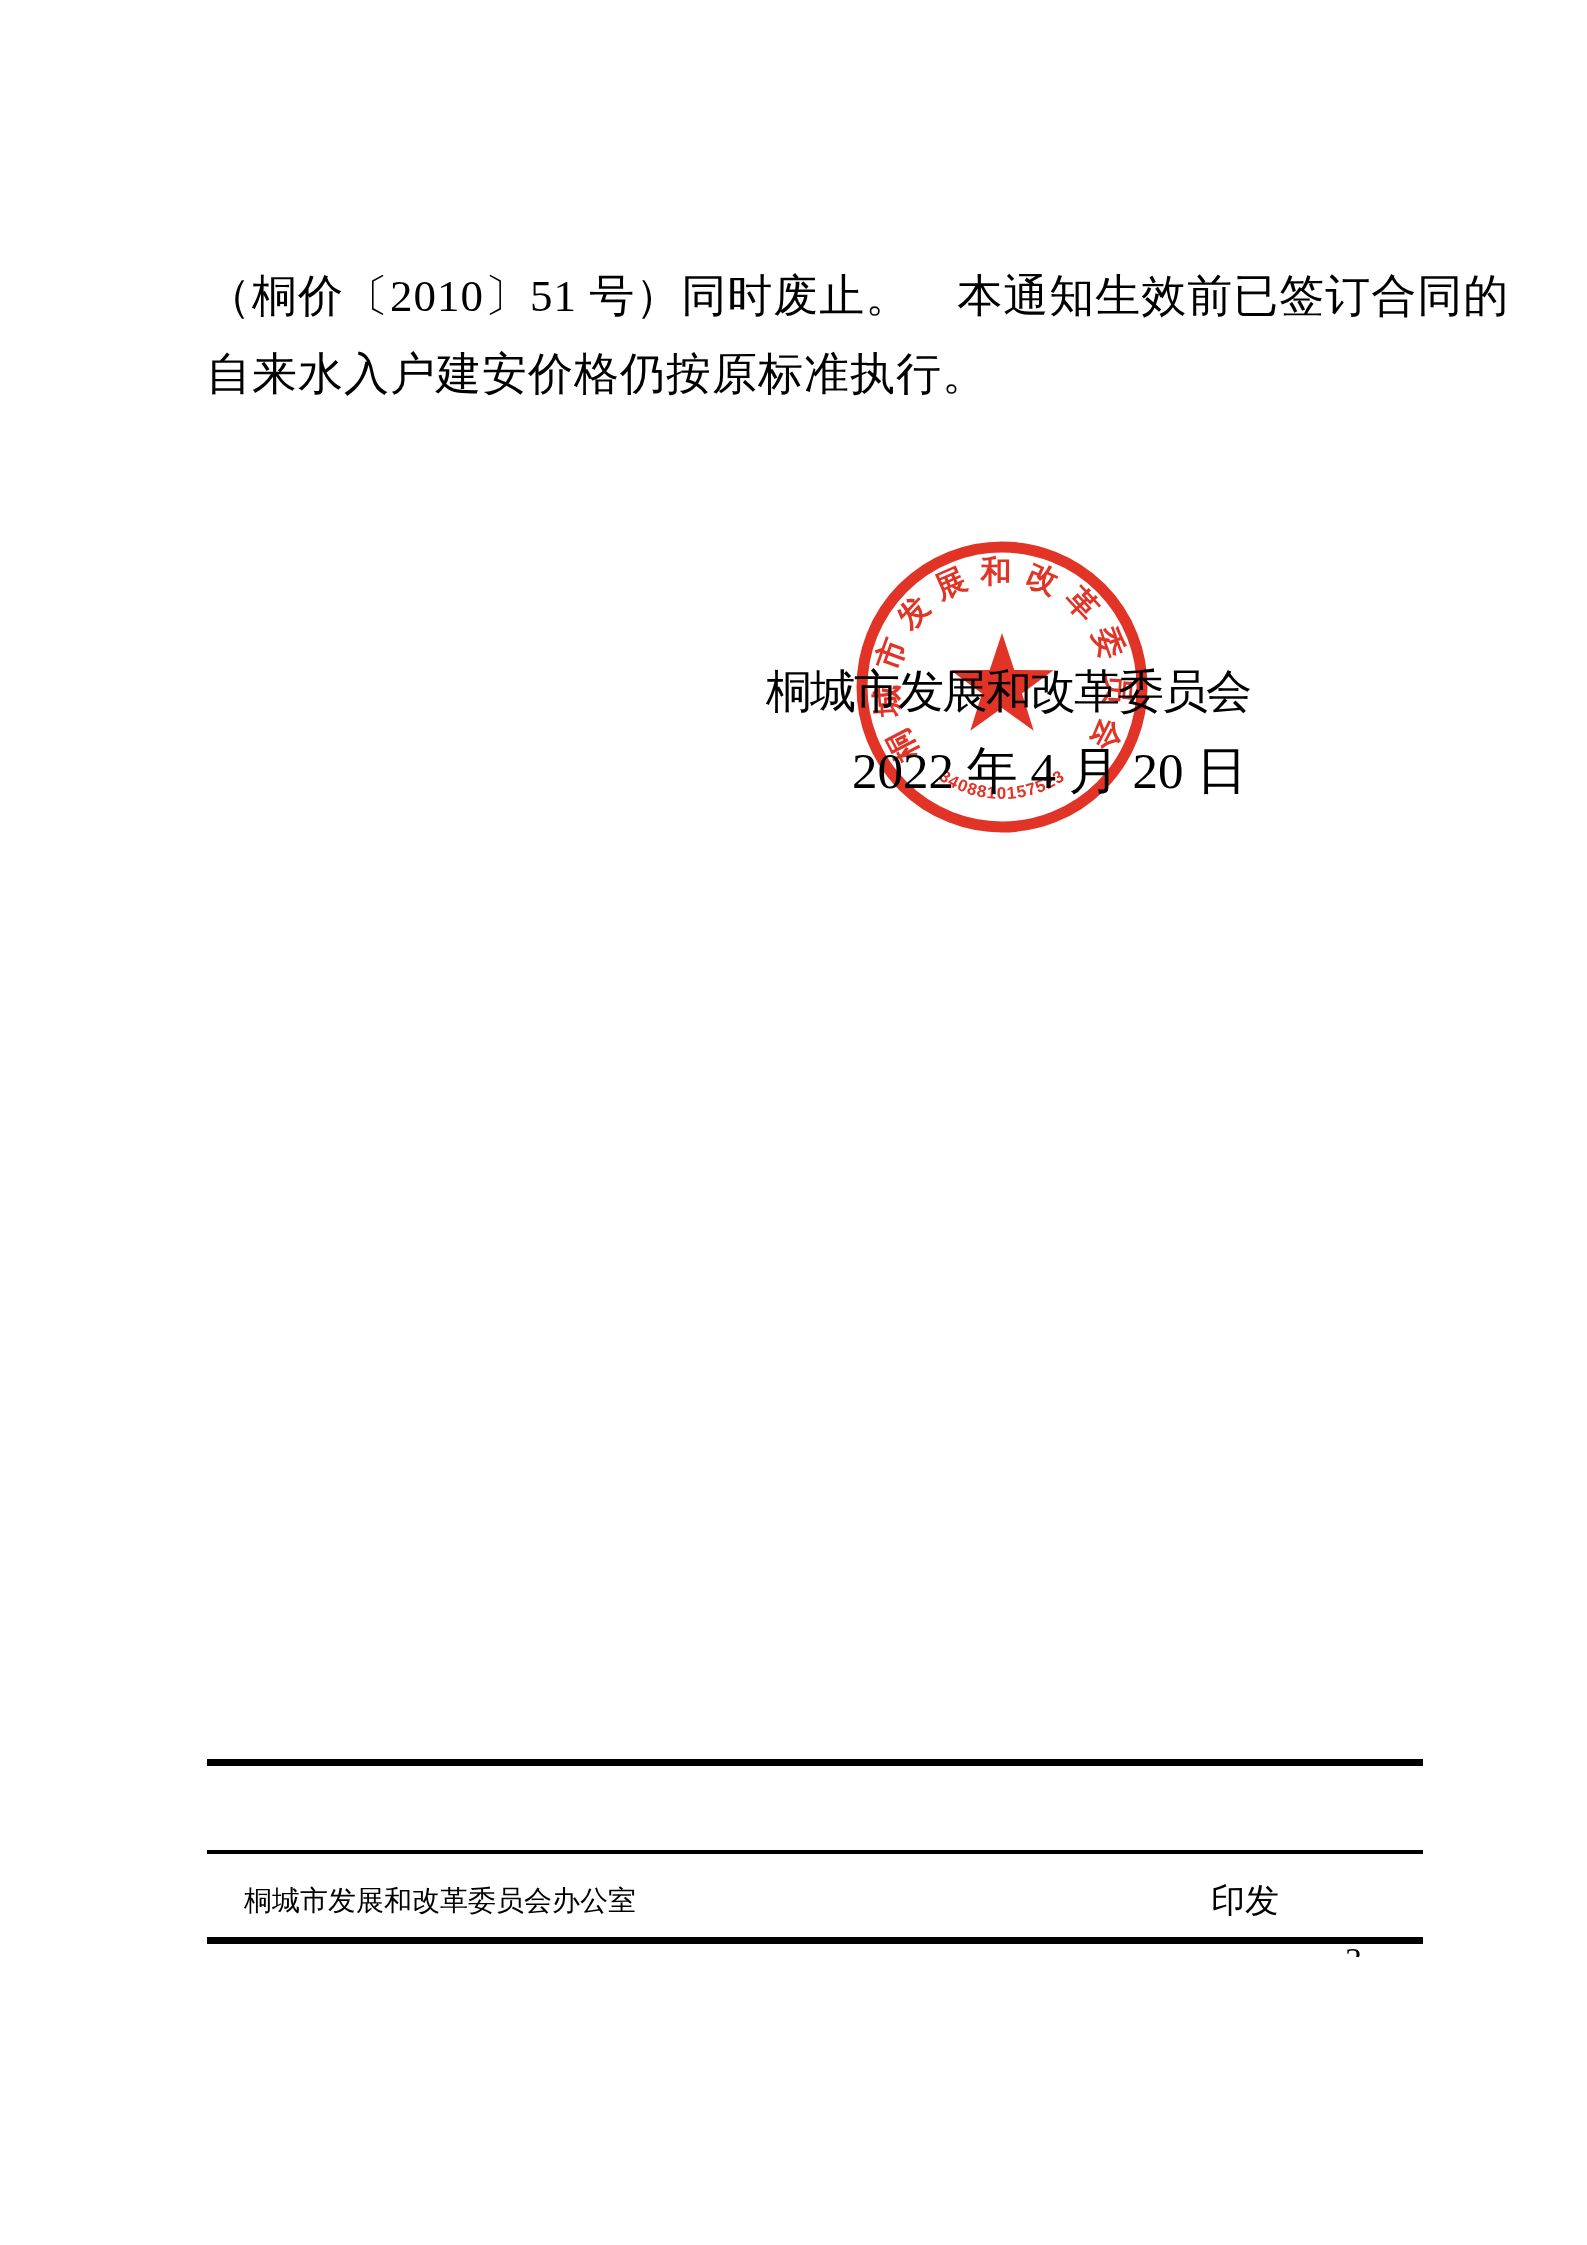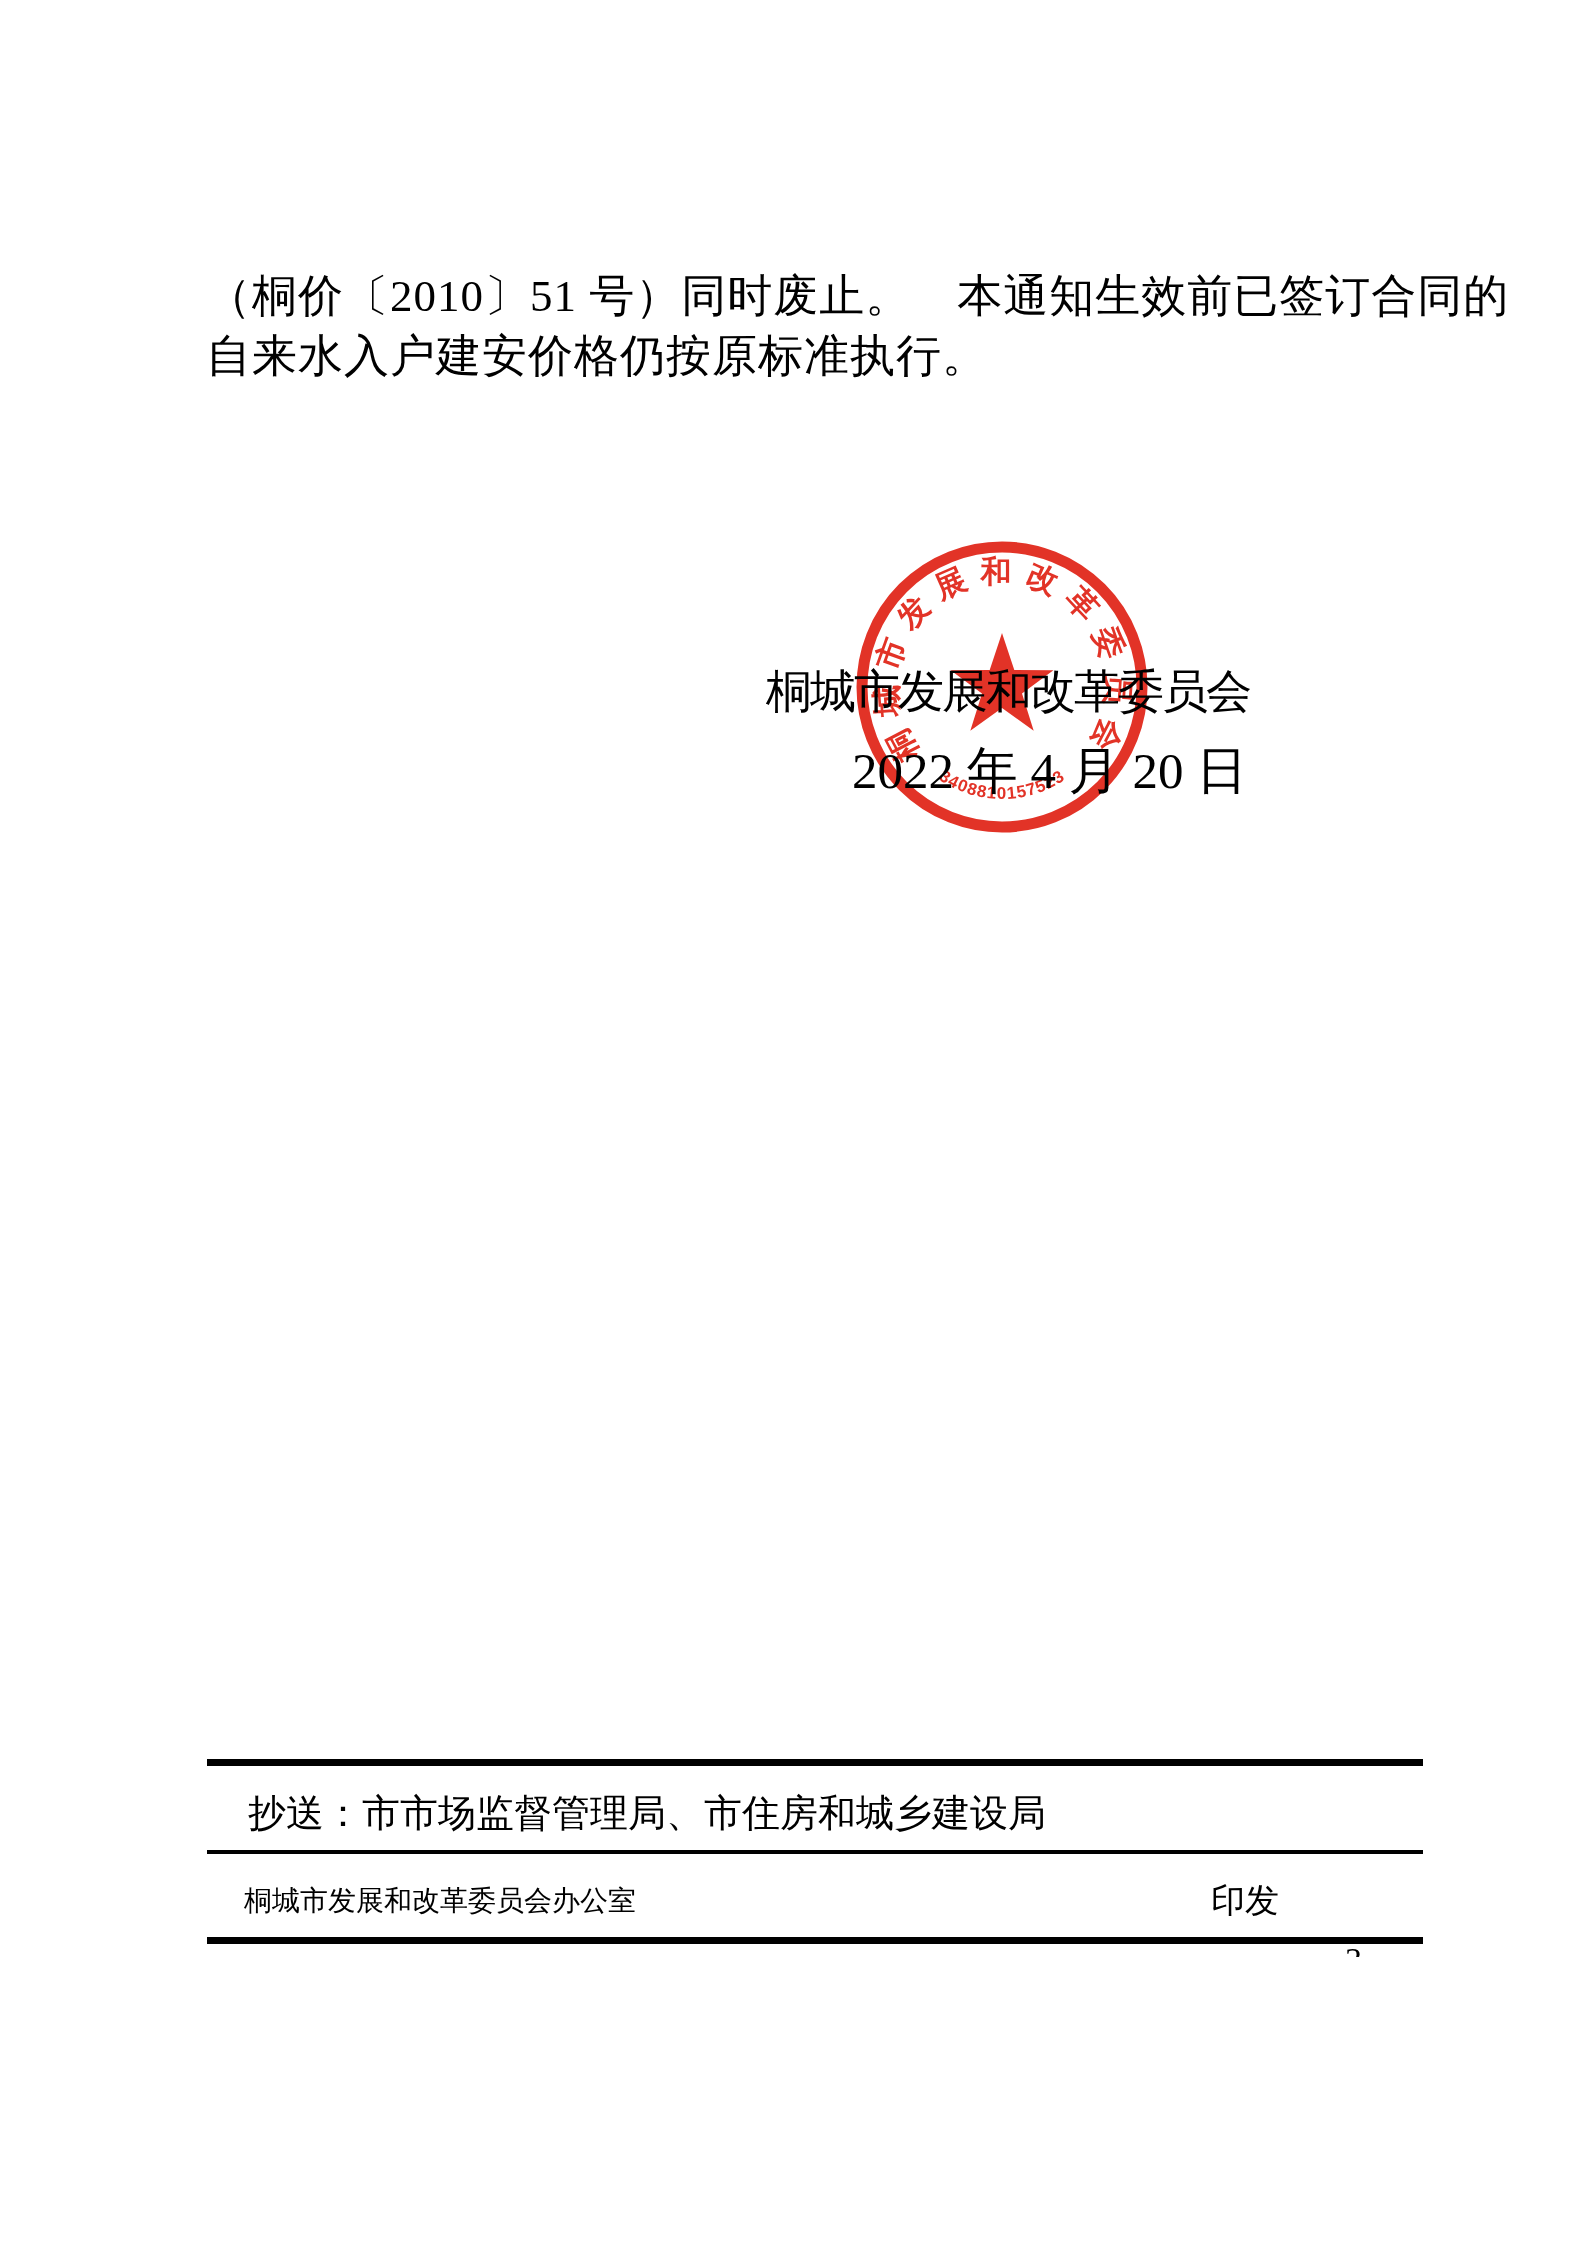--- a/index.html
+++ b/index.html
@@ -18,21 +18,21 @@
   }
   .abs { position: absolute; }
   .body-line {
     left: 206px;
     font-size: 45px;
     line-height: 50px;
     white-space: nowrap;
     letter-spacing: 1px;
   }
   .line1 { top: 271px; }
-  .line2 { top: 331px; }
+  .line2 { top: 349px; }
   .seal {
     left: 852px;
     top: 537px;
     width: 300px;
     height: 300px;
     opacity: 0.93;
   }
   .sig-org {
     left: 766px;
     top: 666px;
@@ -120,21 +120,20 @@
     <text class="seal-num-text" fill="#e02417">
       <textPath href="#sealArcBottom" startOffset="50%" text-anchor="middle">3408810157523</textPath>
     </text>
   </svg>
 
   <div class="abs sig-org">桐城市发展和改革委员会</div>
   <div class="abs sig-date">2022 年 4 月 20 日</div>
 
   <div class="abs rule rule-thick rule-1"></div>
 
-  <div class="abs footer-cc">抄送：市市场监督管理局、市住房和城乡建设局</div>
 
   <div class="abs rule rule-thin rule-2"></div>
 
   <div class="abs footer-issuer">桐城市发展和改革委员会办公室</div>
   <div class="abs footer-print">印发</div>
 
   <div class="abs rule rule-thick rule-3"></div>
 
   <div class="abs page-number">–3–</div>
 

